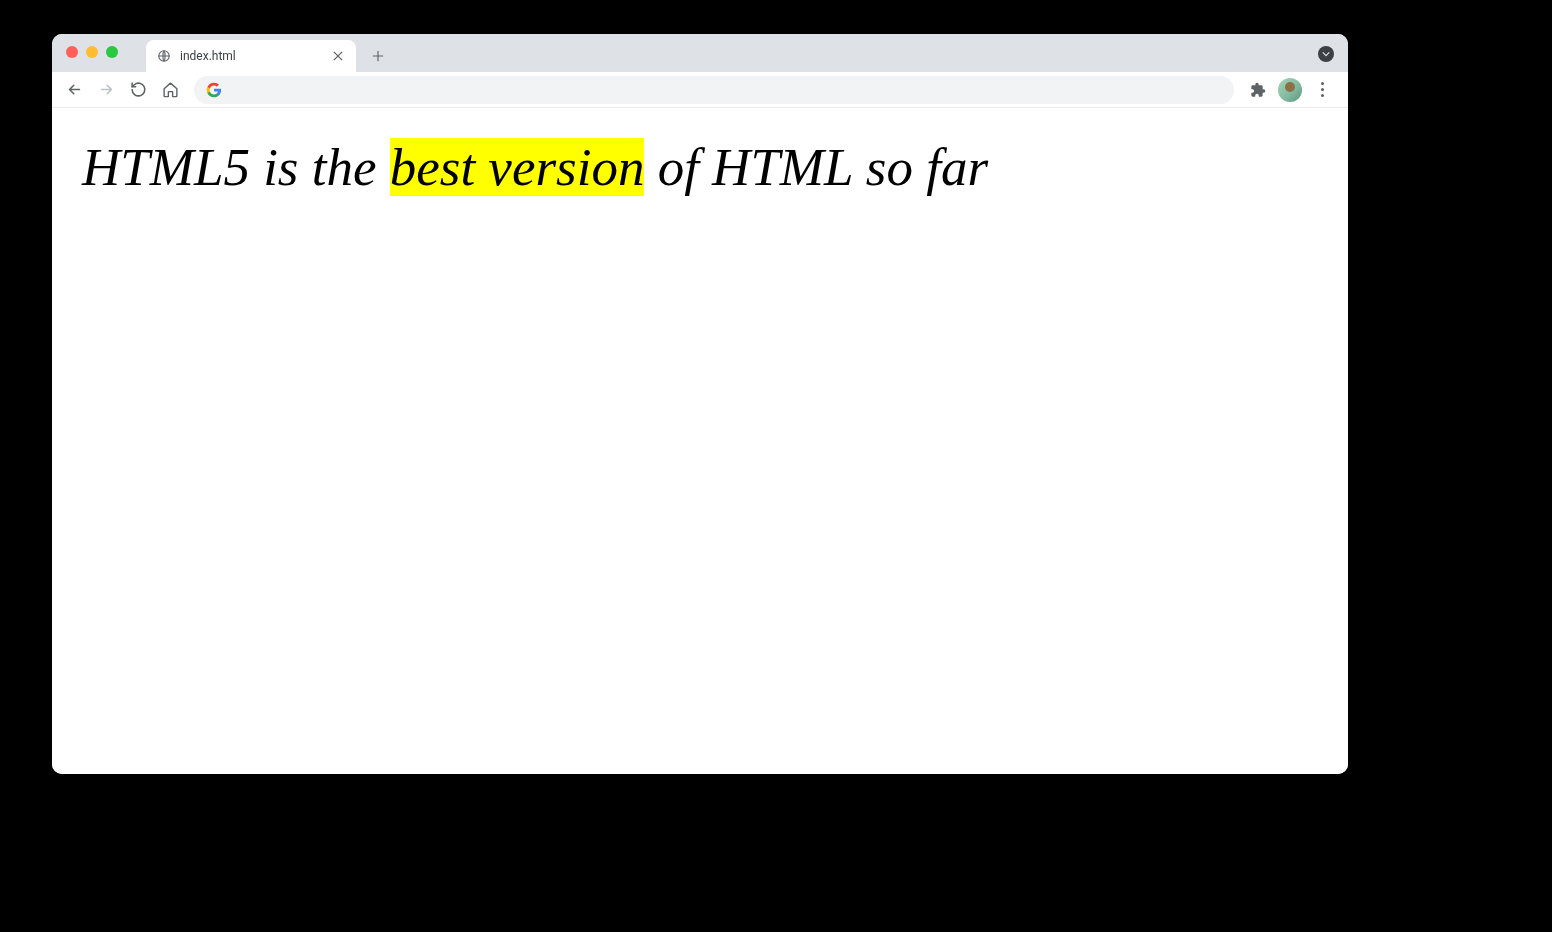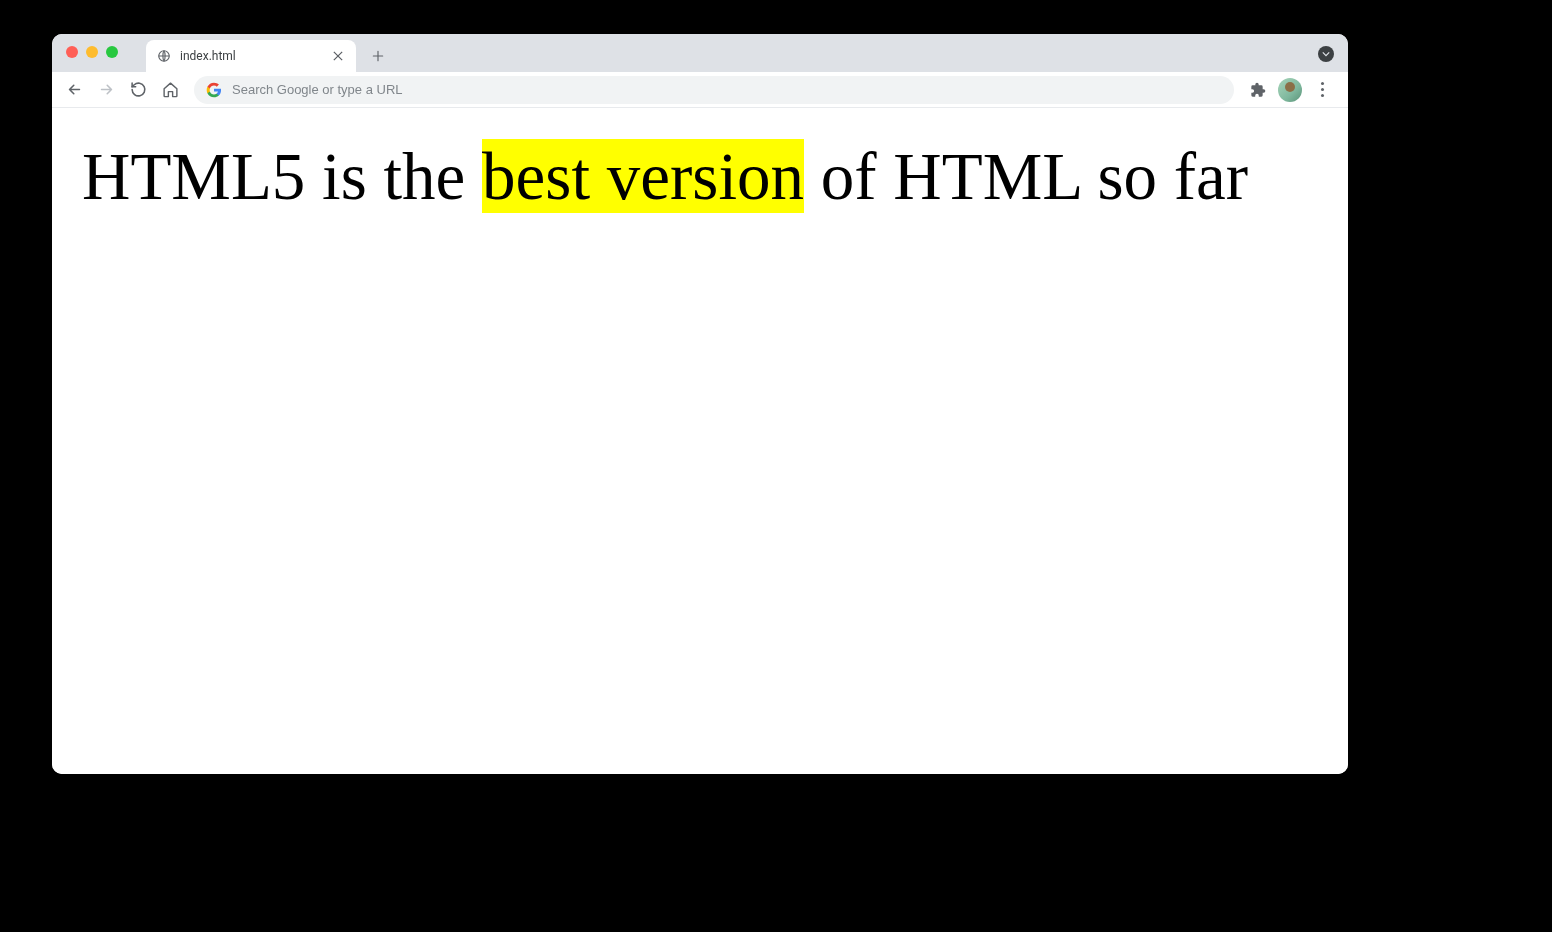--- a/index.html
+++ b/index.html
@@ -227,25 +227,26 @@
       border-radius: 50%;
     }
     .viewport {
       background: #fff;
       height: calc(100% - 74px);
       overflow: auto;
       padding: 28px 30px;
     }
     .page-heading {
       font-family: "Times New Roman", Times, serif;
-      font-size: 67px;
+      font-size: 53px;
       font-weight: 400;
       line-height: 1.2;
       color: #000;
       max-width: 1180px;
+      font-style: italic;
     }
     .page-heading mark {
       background: #ffff00;
       color: #000;
     }
   </style>
 </head>
 <body>
 
 <div class="browser-window">
@@ -310,21 +311,20 @@
 
     <div class="omnibox">
       <span class="omnibox-icon">
         <svg viewBox="0 0 48 48">
           <path fill="#4285F4" d="M45.12 24.5c0-1.56-.14-3.06-.4-4.5H24v8.51h11.84c-.51 2.75-2.06 5.08-4.39 6.64v5.52h7.11c4.16-3.83 6.56-9.47 6.56-16.17z"></path>
           <path fill="#34A853" d="M24 46c5.94 0 10.92-1.97 14.56-5.33l-7.11-5.52c-1.97 1.32-4.49 2.1-7.45 2.1-5.73 0-10.58-3.87-12.31-9.07H4.34v5.7C7.96 41.07 15.4 46 24 46z"></path>
           <path fill="#FBBC05" d="M11.69 28.18C11.25 26.86 11 25.45 11 24s.25-2.86.69-4.18v-5.7H4.34C2.85 17.09 2 20.45 2 24c0 3.55.85 6.91 2.34 9.88l7.35-5.7z"></path>
           <path fill="#EA4335" d="M24 10.75c3.23 0 6.13 1.11 8.41 3.29l6.31-6.31C34.91 4.18 29.93 2 24 2 15.4 2 7.96 6.93 4.34 14.12l7.35 5.7c1.73-5.2 6.58-9.07 12.31-9.07z"></path>
         </svg>
       </span>
-      <input class="omnibox-input" placeholder="Search Google or type a URL" style="">
     </div>
 
     <div class="toolbar-right">
       <div class="ext-icon">
         <svg viewBox="0 0 24 24" fill="#5f6368">
             <path d="M20.5 11H19V7a2 2 0 0 0-2-2h-4V3.5a2.5 2.5 0 0 0-5 0V5H4a2 2 0 0 0-2 2v3.8h1.5a2.7 2.7 0 0 1 0 5.4H2V20a2 2 0 0 0 2 2h3.8v-1.5a2.7 2.7 0 0 1 5.4 0V22H17a2 2 0 0 0 2-2v-4h1.5a2.5 2.5 0 0 0 0-5z"></path>
           </svg>
       </div>
       <div class="avatar"></div>
       <div class="menu-dots">

